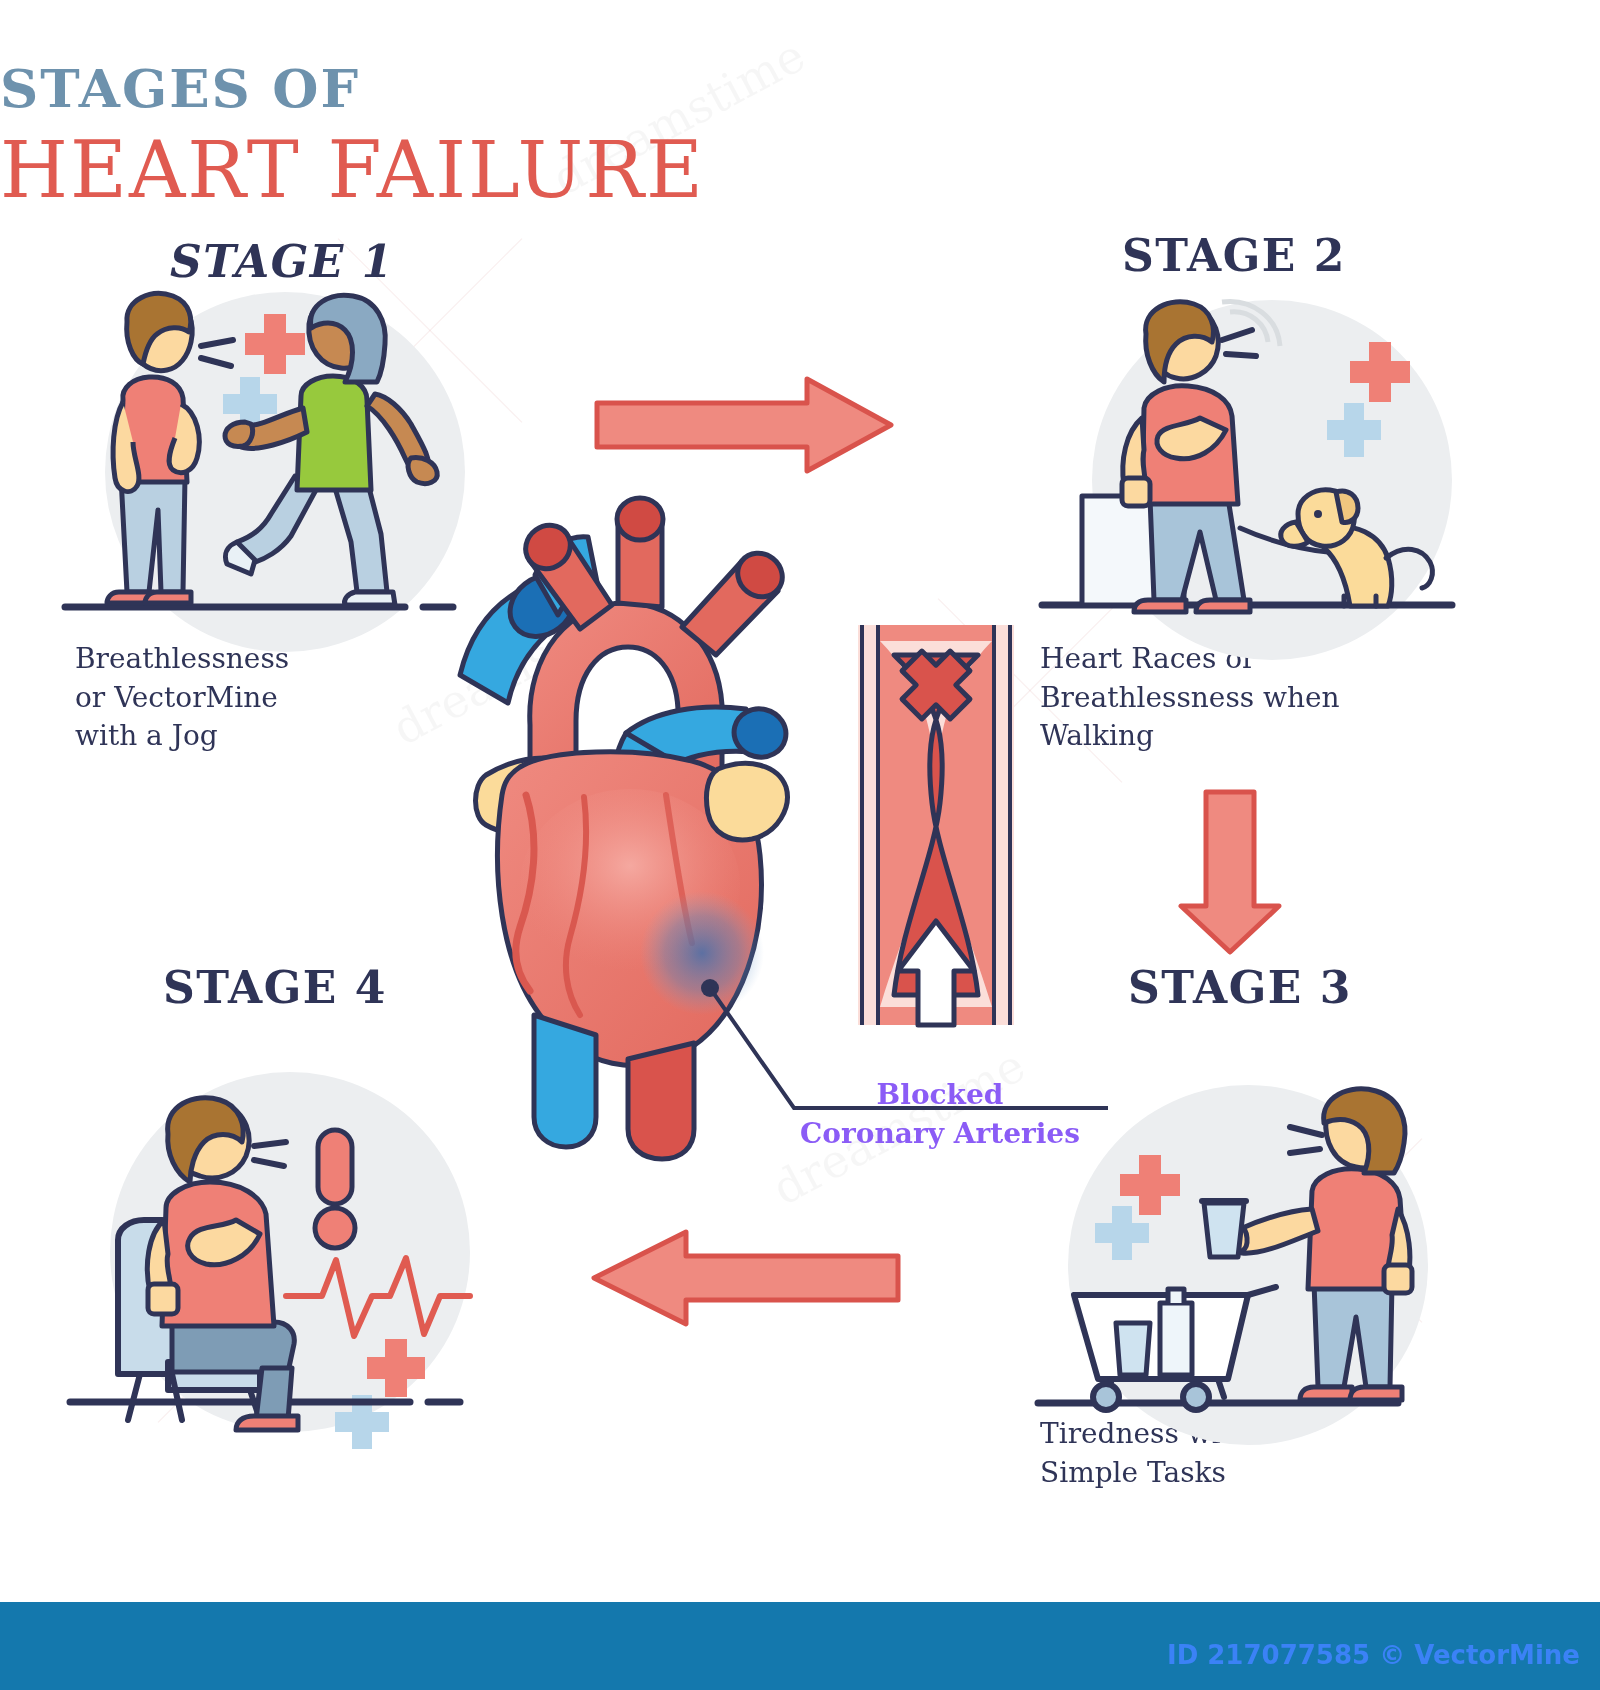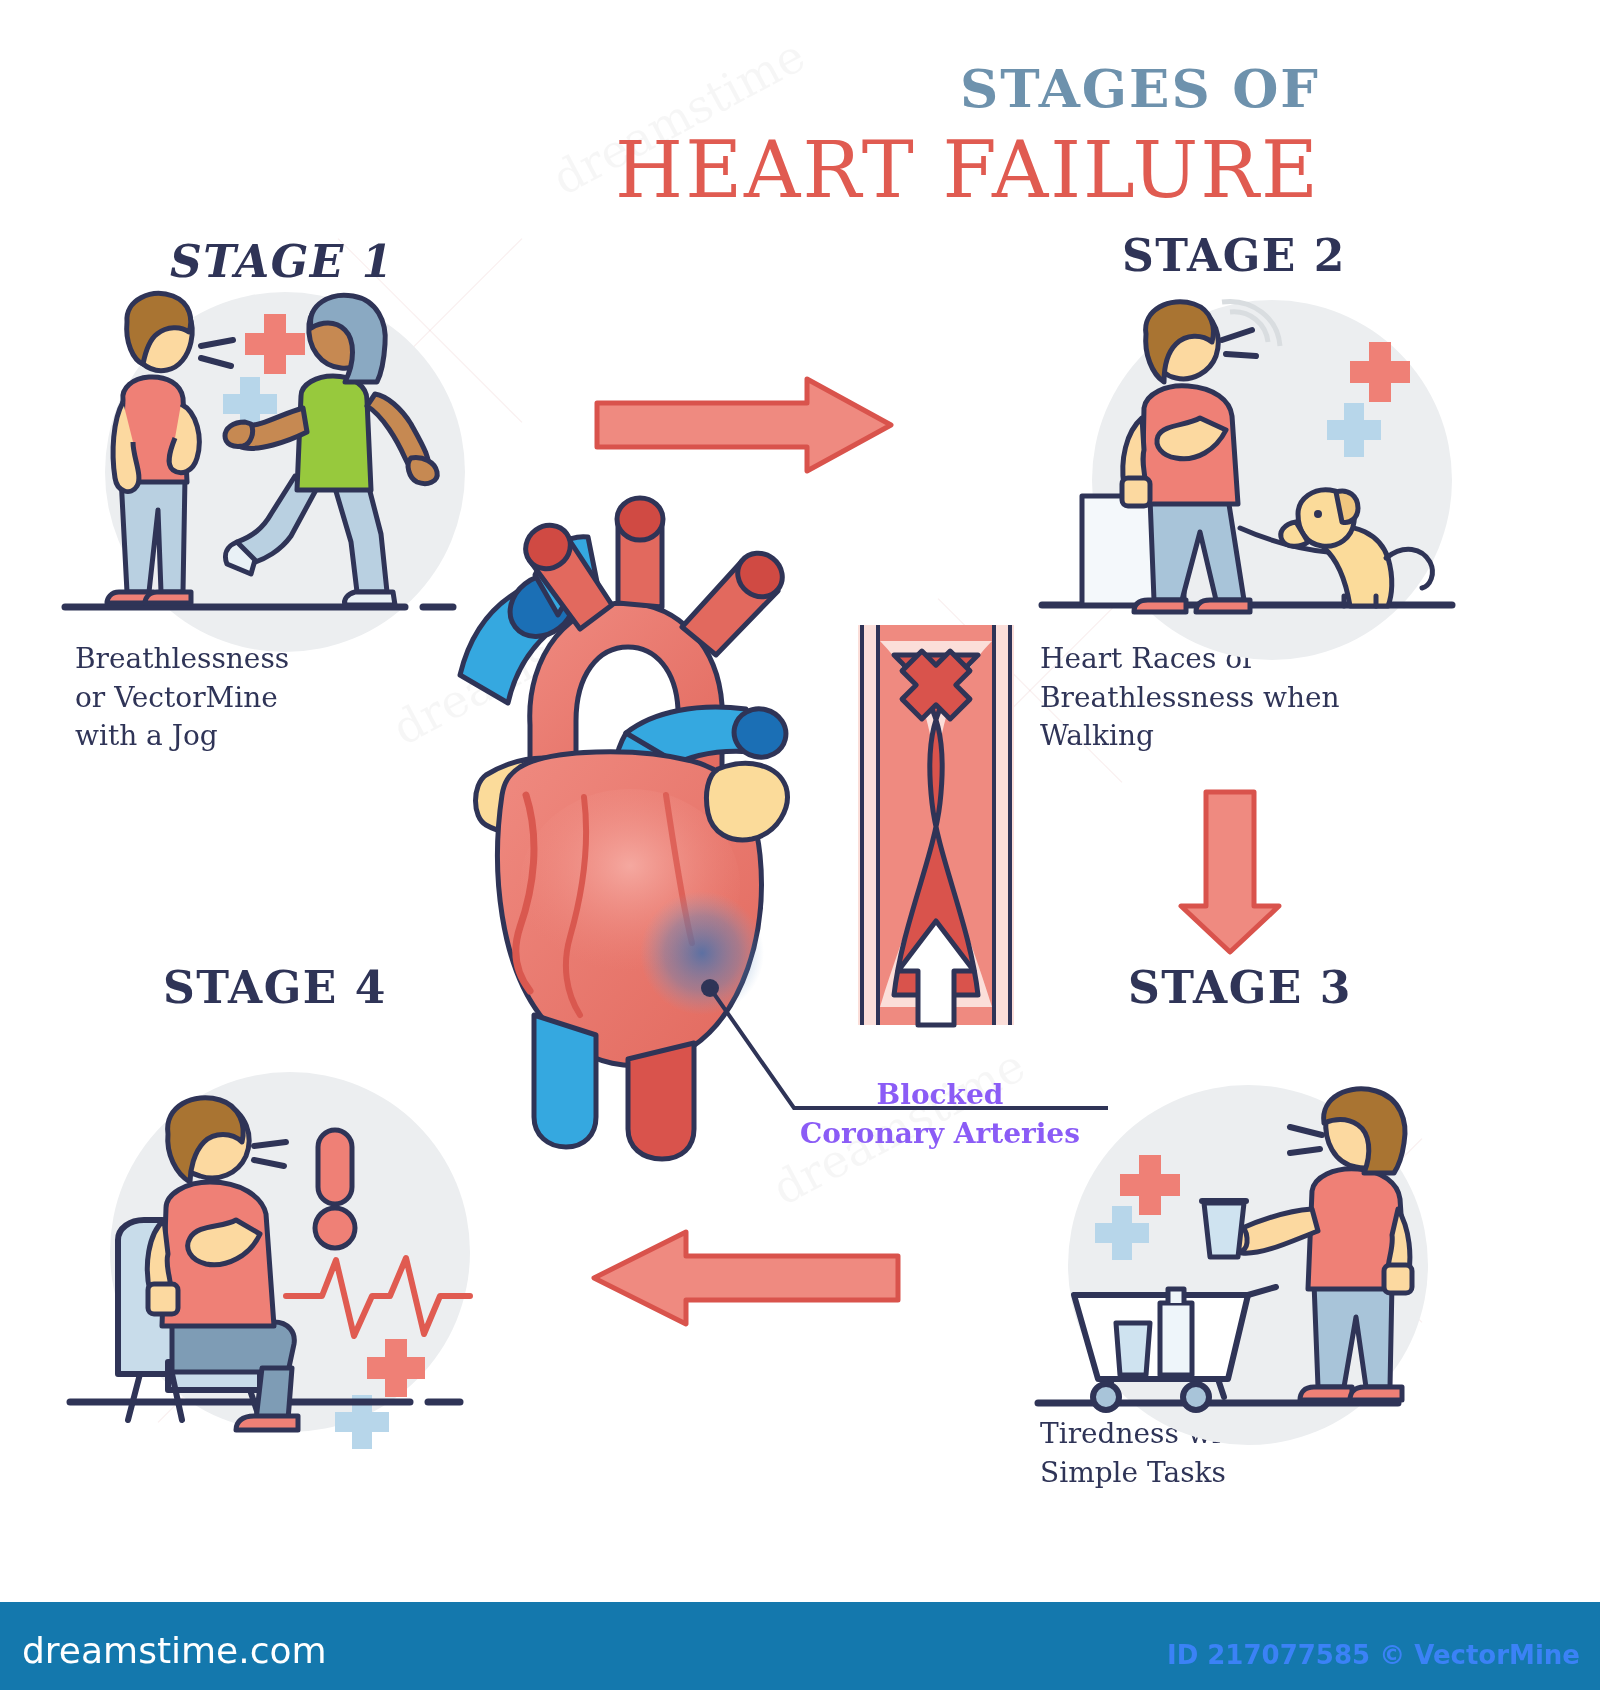--- a/index.html
+++ b/index.html
@@ -15,21 +15,21 @@
     left: 0; top: 0;
     width: 1600px; height: 1690px;
     background: #ffffff;
   }
 
   
   .title-block {
     position: absolute;
     left: 0; top: 62px;
     width: 1320px;
-    text-align: right;
+    text-align: left;
   }
   .title-top {
     font-family: "DejaVu Serif", serif;
     font-weight: 700;
     font-size: 53px;
     letter-spacing: 2px;
     color: #6e92ad;
     line-height: 1.0;
   }
   .title-main {
@@ -565,16 +565,15 @@
         <path d="M58 62 C54 34 84 20 110 28 C130 34 136 54 132 70
                  C122 60 104 60 94 70 C84 80 80 98 80 110 C66 102 56 82 58 62 Z" fill="#a97432" stroke="#2f3457" stroke-width="5" stroke-linejoin="round"></path>
 
         <line x1="144" y1="74" x2="176" y2="70" stroke="#2f3457" stroke-width="6" stroke-linecap="round"></line>
         <line x1="144" y1="88" x2="174" y2="94" stroke="#2f3457" stroke-width="6" stroke-linecap="round"></line>
       </g>
     </svg>
   </div>
 
   <div id="footer-bar"></div>
-  <div id="footer-left">dreamstime.com</div>
   <div id="footer-right">ID 217077585 © VectorMine</div>
 
 </div>
 
 </body></html>

